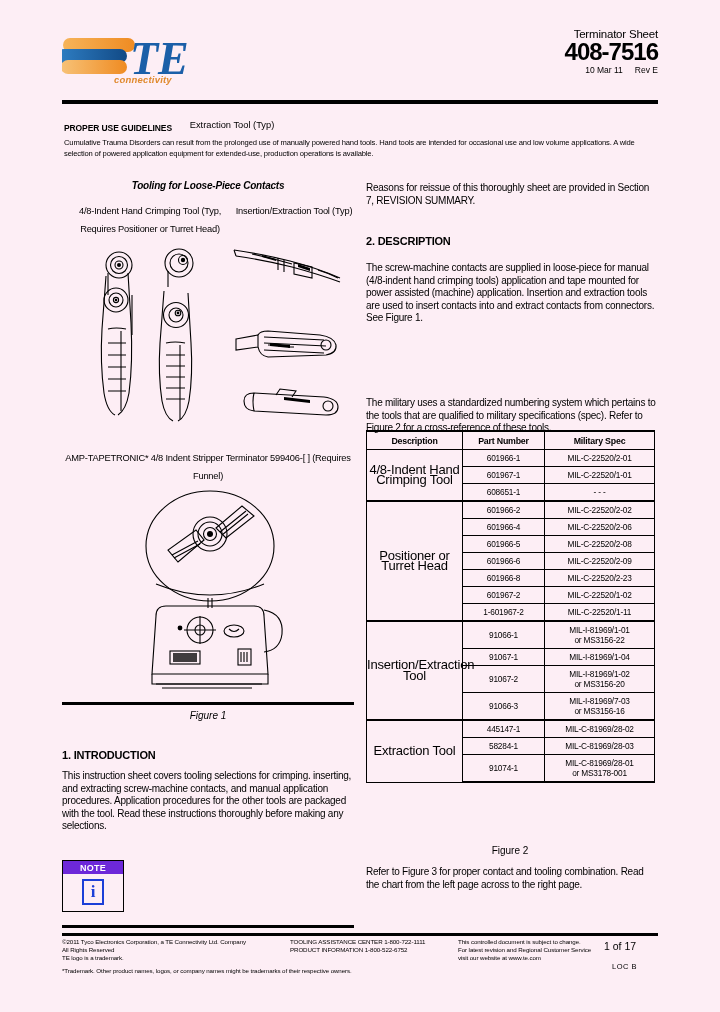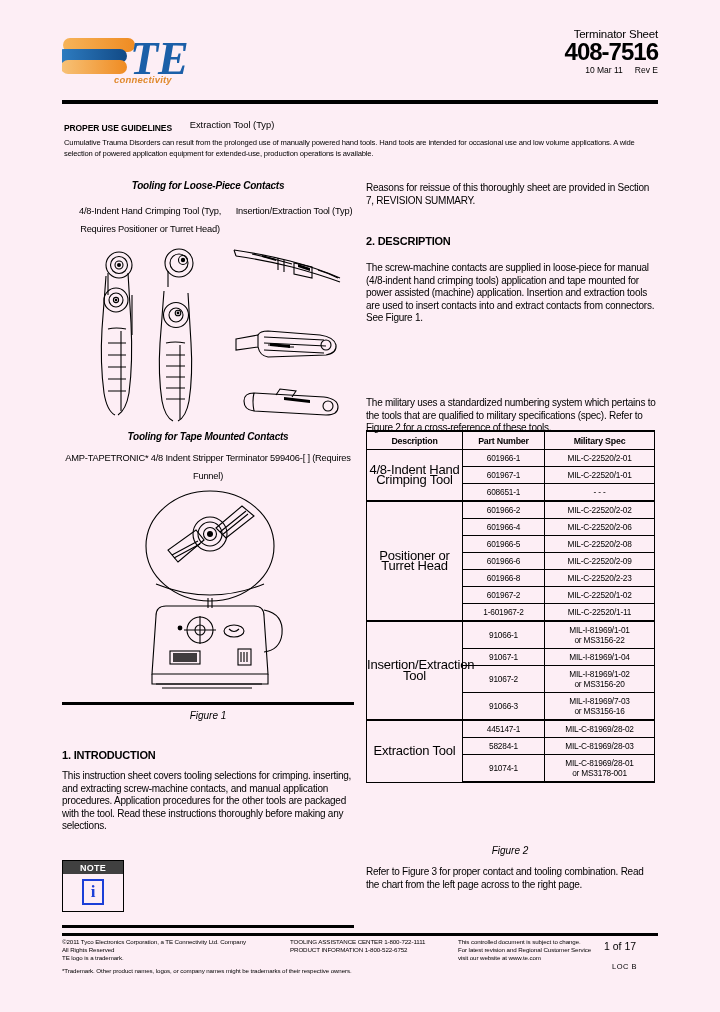--- a/index.html
+++ b/index.html
@@ -67,21 +67,21 @@
   
   .sec-h{font-weight:bold;font-size:11px;letter-spacing:-.2px;}
   .para{font-size:10px;line-height:12.6px;letter-spacing:-.25px;}
 
   .intro-h{position:absolute;left:62px;top:749px;}
   .intro-p{position:absolute;left:62px;top:770px;width:292px;}
 
   
   .note{position:absolute;left:62px;top:860px;width:292px;height:52px;}
   .note-box{position:absolute;left:0;top:0;width:60px;height:50px;border:1.6px solid #000;background:#fdeef5;}
-  .note-hd{height:13px;background:#404040;color:#fff;font-size:9px;font-weight:bold;
+  .note-hd{height:13px;background:#6d28d9;color:#fff;font-size:9px;font-weight:bold;
            display:flex;align-items:center;justify-content:center;letter-spacing:.3px;}
   .note-i{height:35px;display:flex;align-items:center;justify-content:center;}
   .note-i span{
     display:inline-block;border:2.2px solid #1b3fd8;color:#1b3fd8;
     font-weight:bold;font-size:17px;line-height:17px;padding:2px 7px 3px 7px;
     font-family:"Liberation Serif", serif;
   }
   .note-txt{position:absolute;left:70px;top:1px;width:222px;
             font-style:italic;font-size:9.3px;line-height:11.6px;letter-spacing:-.2px;}
 
@@ -108,21 +108,21 @@
     vertical-align:middle;
     font-weight:normal;
   }
   table.spec th{font-weight:bold;font-size:8.8px;height:17px;}
   table.spec .desc{font-size:13px;line-height:10.5px;}
   table.spec .two{line-height:10px;height:26px;}
   table.spec tr.bold-top td,table.spec tr.bold-top th{border-top:2.2px solid #000;}
   table.spec tr.bold-bot td{border-bottom:2.2px solid #000;}
   table.spec td.grpsep{border-top:2.2px solid #000;}
   .fig2-cap{position:absolute;left:366px;top:845px;width:288px;text-align:center;
-            font-style:italic;font-size:10px;}
+            font-size:10px;}
 
   
   .foot-rule{position:absolute;left:62px;top:933px;width:596px;height:2.5px;background:#000;}
   .foot{position:absolute;top:938px;font-size:6.2px;line-height:8.2px;letter-spacing:-.1px;}
   .foot-l{left:62px;width:235px;}
   .foot-m{left:290px;width:165px;}
   .foot-r{left:458px;width:140px;}
   .foot-pg{position:absolute;left:604px;top:940px;font-size:10.5px;}
   .foot-loc{position:absolute;left:612px;top:962px;font-size:7.5px;letter-spacing:.5px;}
   .foot-tm{position:absolute;left:62px;top:967px;width:400px;font-size:6.2px;letter-spacing:-.1px;}
@@ -260,21 +260,20 @@
         <path d="M36 10 L40 4 L56 6 L52 12"></path>
         <path d="M14 8 Q12 16 14 26"></path>
         <circle cx="88" cy="21" r="5"></circle>
       </g>
       <g fill="#000">
           <path d="M44 12 L70 15 L70 18 L44 15 Z"></path>
         </g>
     </svg>
   </div>
 
-  <div class="tape-title fig-head">Tooling for Tape Mounted Contacts</div>
   <div class="tape-cap tool-cap">AMP-TAPETRONIC* 4/8 Indent Stripper Terminator 599406-[ ] (Requires Funnel)</div>
 
   <div class="art" style="left:112px;top:488px;">
     <svg width="198" height="208" viewBox="0 0 198 208">
       <g fill="none" stroke="#000" stroke-width="1.1">
 
         <ellipse cx="98" cy="58" rx="64" ry="55"></ellipse>
         <path d="M44 96 Q98 118 152 96"></path>
         <circle cx="98" cy="46" r="17"></circle>
         <circle cx="98" cy="46" r="12"></circle>

